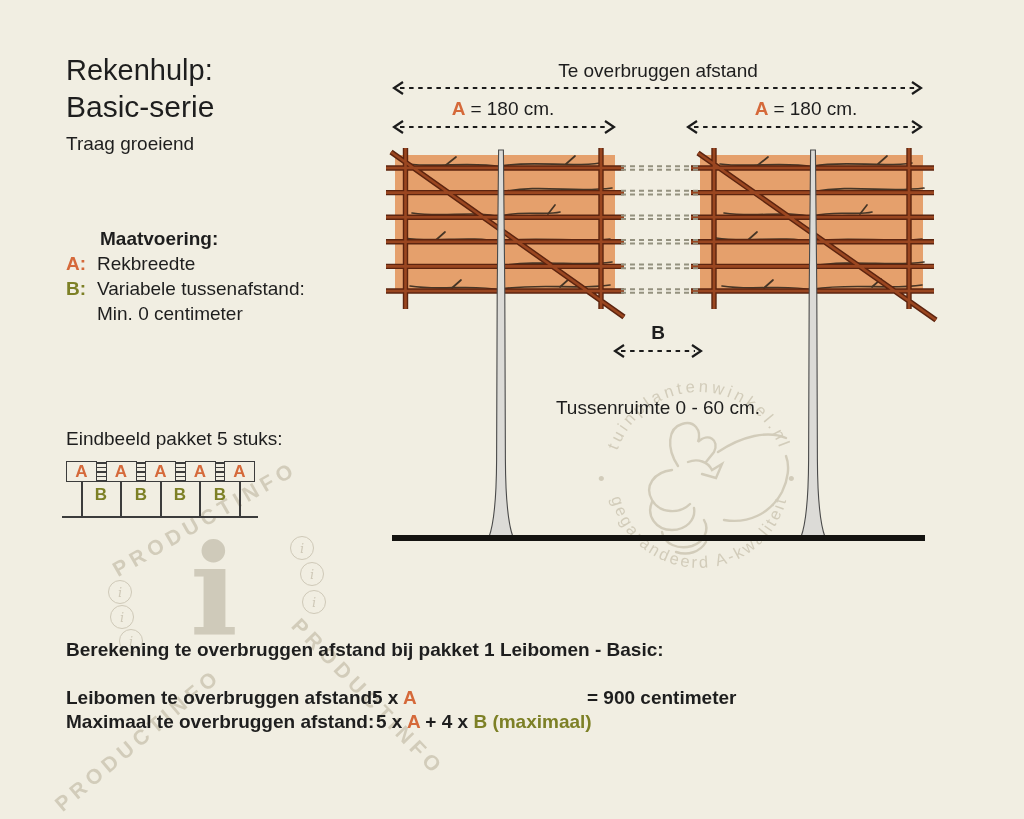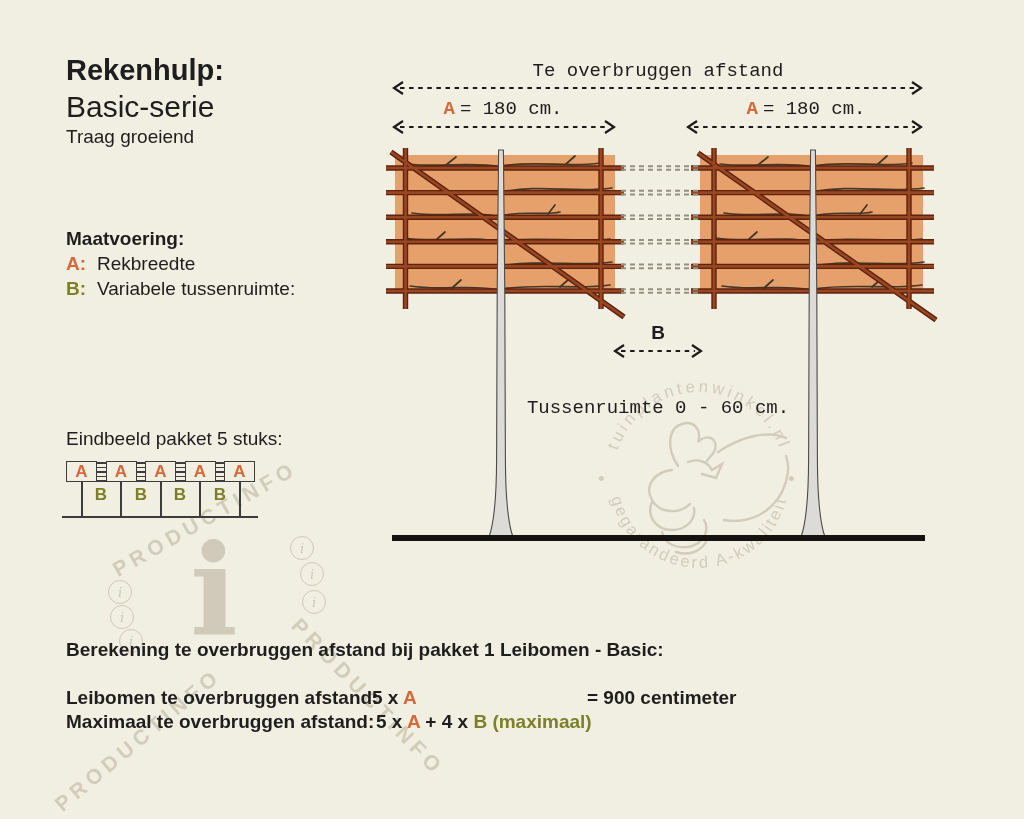--- a/index.html
+++ b/index.html
@@ -2,27 +2,27 @@
 <html><head>
 <meta charset="utf-8">
 <style>
   html,body{margin:0;padding:0;background:#e8e6da;}
   .canvas{
     position:relative;width:1024px;height:819px;overflow:hidden;
     background:#f1eee2;color:#1e1e1e;
     font-family:"Liberation Sans",sans-serif;
   }
   .abs{position:absolute;}
-  .nowrap{white-space:nowrap;font-family:Liberation Mono, monospace;}
-
-  
-  .t-title{font-size:29px;font-weight:700;line-height:32px;}
+  .nowrap{white-space:nowrap;}
+
+  
+  .t-title{font-size:29px;font-weight:400;line-height:32px;}
   .t-sub{font-size:30px;font-weight:400;line-height:34px;}
   .t-body{font-size:19px;line-height:25px;font-weight:400;}
-  .t-bold{font-weight:700;}
+  .t-bold{font-weight:700;margin-left:34px;}
   .a-col{color:#d5693a;font-weight:700;}
   .b-col{color:#7d8026;font-weight:700;}
   .key{display:inline-block;width:31px;}
 
   
   .wm-text{
     color:#d2ccba;font-size:21px;font-weight:700;letter-spacing:5px;
     white-space:nowrap;transform:translate(-50%,-50%) rotate(-30deg);
   }
   .wm-text.down{transform:translate(-50%,-50%) rotate(46deg);}
@@ -185,33 +185,34 @@
         <line x1="621" y1="351" x2="695" y2="351" stroke-width="2.1" stroke-dasharray="4.5 4.6"></line>
         <polyline points="624,345 615,351 624,357" stroke-width="2.2"></polyline>
         <polyline points="692,345 701,351 692,357" stroke-width="2.2"></polyline>
       </g>
     </g>
   </svg>
 
   <div class="abs" style="left:66px;top:54px;">
     <div class="t-title">Rekenhulp:</div>
     <div class="t-sub" style="margin-top:4px;">Basic-serie</div>
-    <div class="t-body" style="margin-top:0;">
+    <div class="t-body" style="margin-top:7px;">
       <div>Traag groeiend</div>
     </div>
   </div>
 
   <div class="abs t-body" style="left:66px;top:226px;">
     <div class="t-bold">Maatvoering:</div>
     <div>
       <span class="key a-col">A:</span><span>Rekbreedte</span>
     </div>
     <div>
-      <span class="key b-col">B:</span><span>Variabele tussenruimte:</span>
-    </div>
+      <span class="key b-col">B:</span><span>Variabele tussenafstand:</span>
+    </div>
+    <div><span class="key"></span><span>Min. 0 centimeter</span></div>
   </div>
 
   <div class="abs t-body" style="left:66px;top:426px;">Eindbeeld pakket 5 stuks:</div>
 
   <div>
     <div class="mini-box" style="left:66px;">A</div>
     <div class="mini-box" style="left:105.5px;">A</div>
     <div class="mini-box" style="left:145px;">A</div>
     <div class="mini-box" style="left:184.5px;">A</div>
     <div class="mini-box" style="left:224px;">A</div>

